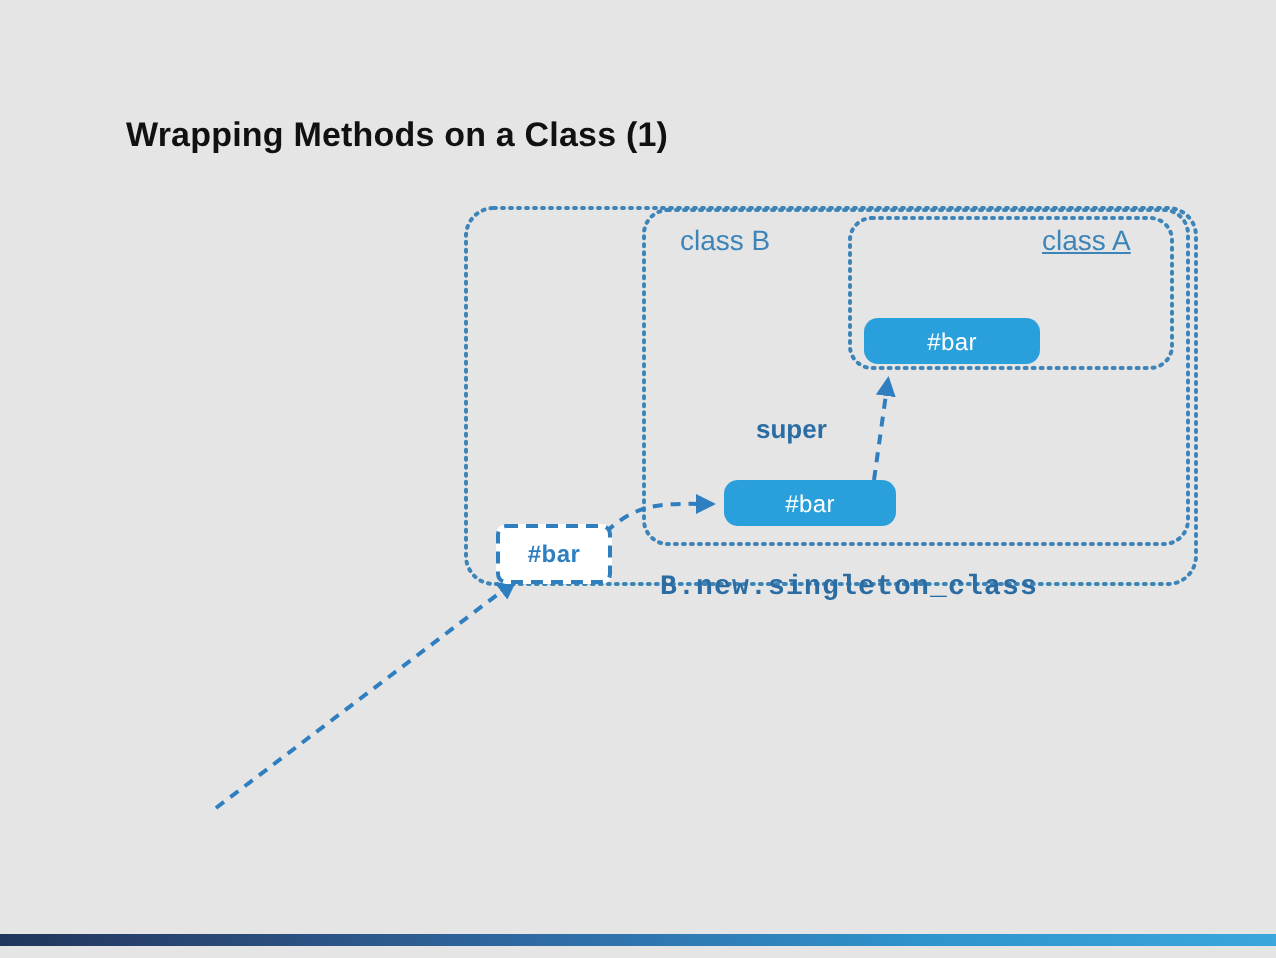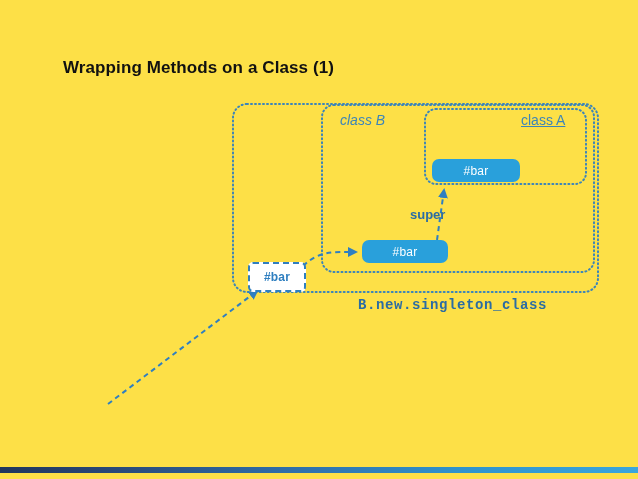--- a/index.html
+++ b/index.html
@@ -7,21 +7,21 @@
     padding: 0;
     background: #ffffff;
   }
   body {
     font-family: "Liberation Sans", sans-serif;
   }
   #slide {
     position: relative;
     width: 638px;
     height: 479px;
-    background: #fde047;
+    background: #e5e5e5;
     overflow: hidden;
   }
   #slide-title {
     position: absolute;
     left: 63px;
     top: 58px;
     font-size: 17px;
     font-weight: bold;
     color: #111111;
     letter-spacing: 0.1px;
@@ -35,29 +35,28 @@
     width: 638px;
     height: 479px;
   }
   
   .diagram-label {
     position: absolute;
     font-size: 14px;
     color: #3d85b8;
     white-space: nowrap;
   }
-  #label-class-b { left: 340px; top: 112px; font-style: italic; }
+  #label-class-b { left: 340px; top: 112px; }
   #label-class-a { left: 521px; top: 112px; text-decoration: underline; }
   #label-super {
     left: 378px;
     top: 207px;
     font-size: 13px;
     font-weight: bold;
     color: #2b6ca3;
-    margin-left: 32px;
   }
   .pill {
     position: absolute;
     background: #29a0db;
     border-radius: 7px;
     color: #ffffff;
     font-size: 12px;
     display: flex;
     align-items: center;
     justify-content: center;
@@ -94,21 +93,21 @@
   }
   .code-label {
     position: absolute;
     font-family: "Liberation Mono", monospace;
     font-weight: bold;
     color: #2b6ca3;
     font-size: 14px;
     letter-spacing: 0.6px;
     white-space: nowrap;
   }
-  #code-singleton { left: 330px; top: 297px; margin-left: 28px; }
+  #code-singleton { left: 330px; top: 286px; }
   #code-newbar    { left: 58px;  top: 408px; }
   #bottom-rule {
     position: absolute;
     left: 0;
     top: 467px;
     width: 638px;
     height: 6px;
     background: linear-gradient(to right, #20365c 0%, #2a4a78 18%, #2f6ea8 45%, #2f93cc 72%, #3aa6dd 100%);
   }
 </style>

